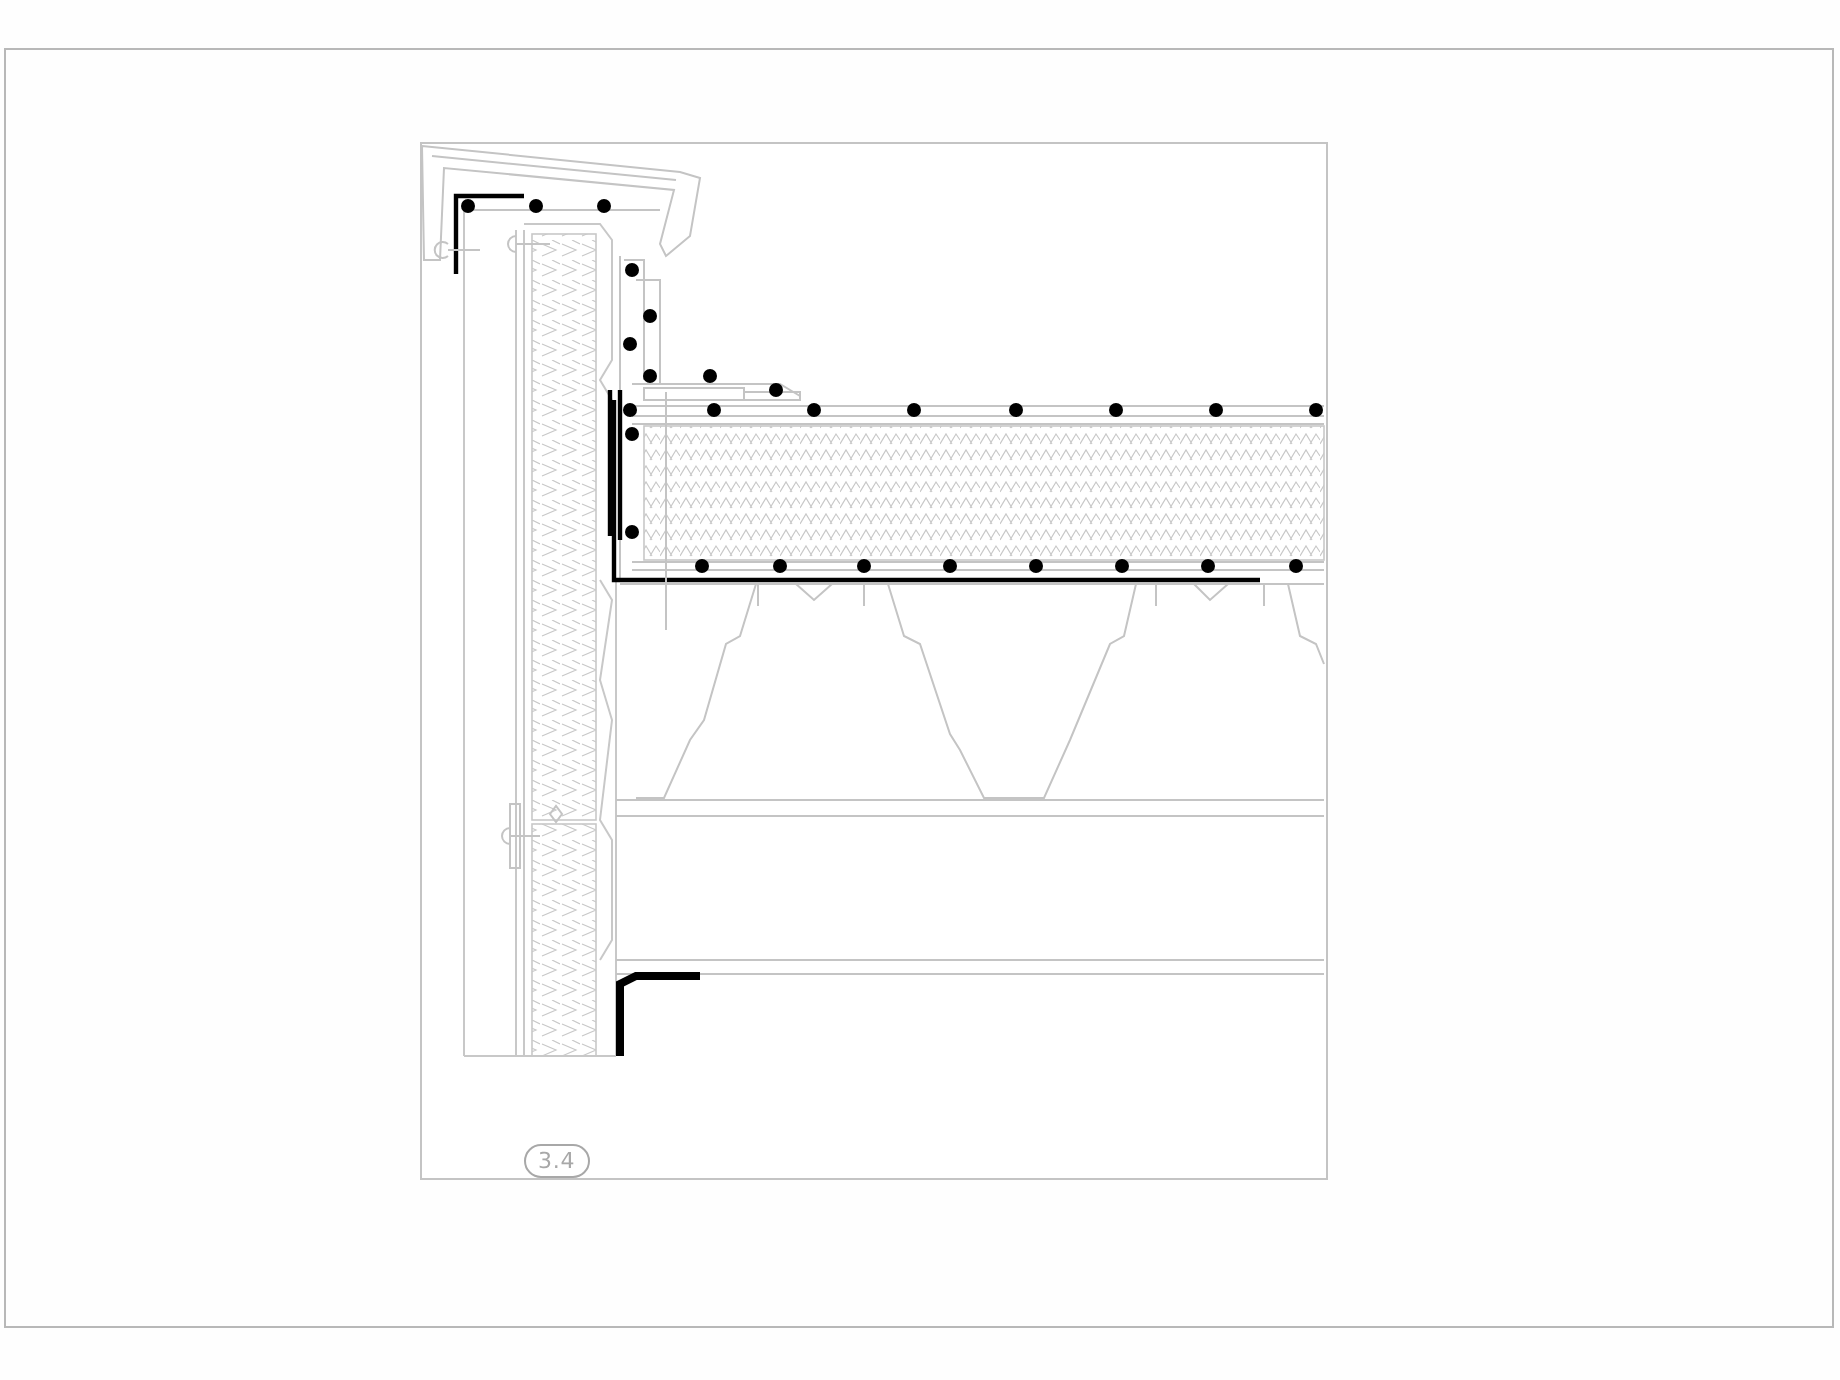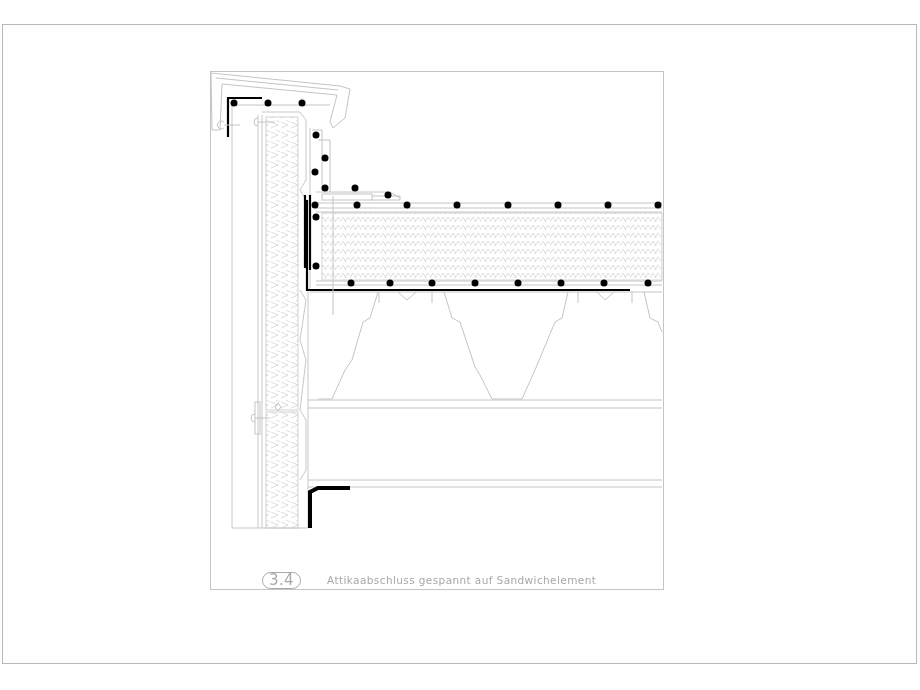--- a/index.html
+++ b/index.html
@@ -1,21 +1,21 @@
 <!DOCTYPE html>
 <html><head>
 <meta charset="utf-8">
 <style>
   html, body { margin: 0; padding: 0; background: #fefefe; }
   body { width: 920px; height: 690px; position: relative; overflow: hidden; font-family: "DejaVu Sans", sans-serif; }
   .outer-frame { position: absolute; left: 2px; top: 24px; width: 915px; height: 640px; border: 1px solid #b8b8b8; box-sizing: border-box; }
   .sheet { position: absolute; left: 210px; top: 71px; width: 454px; height: 519px; border: 1px solid #c4c4c4; box-sizing: border-box; background: #fff; }
   svg.drawing { position: absolute; left: 0; top: 0; }
   .caption { position: absolute; left: 262px; top: 570px; height: 20px; display: flex; align-items: center; color: #a8a8a8; font-family: "DejaVu Sans", sans-serif; font-size: 10.5px; letter-spacing: 0.4px; }
-  .caption .num { border: 1px solid #a8a8a8; border-radius: 9px; padding: 0 6px; height: 15px; line-height: 15px; font-size: 15px; margin-right: 26px; }
+  .caption .num { border: 1px solid #a8a8a8; border-radius: 9px; padding: 0 6px; height: 15px; line-height: 15px; font-size: 11px; margin-right: 26px; }
 </style>
 </head>
 <body>
 
 <div class="outer-frame"></div>
 <div class="sheet"></div>
 
 <svg class="drawing" width="920" height="690" viewBox="0 0 920 690" xmlns="http://www.w3.org/2000/svg">
   <defs>
     <pattern id="insul" width="10" height="8" patternUnits="userSpaceOnUse">
@@ -130,14 +130,13 @@
     <circle cx="475" cy="283" r="3.5"></circle>
       <circle cx="518" cy="283" r="3.5"></circle>
       <circle cx="561" cy="283" r="3.5"></circle>
     <circle cx="604" cy="283" r="3.5"></circle>
       <circle cx="648" cy="283" r="3.5"></circle>
   </g>
 </svg>
 
 <div class="caption">
   <span class="num">3.4</span>
-  <span>Attikaabschluss gespannt auf Sandwichelement</span>
 </div>
 
 </body></html>

